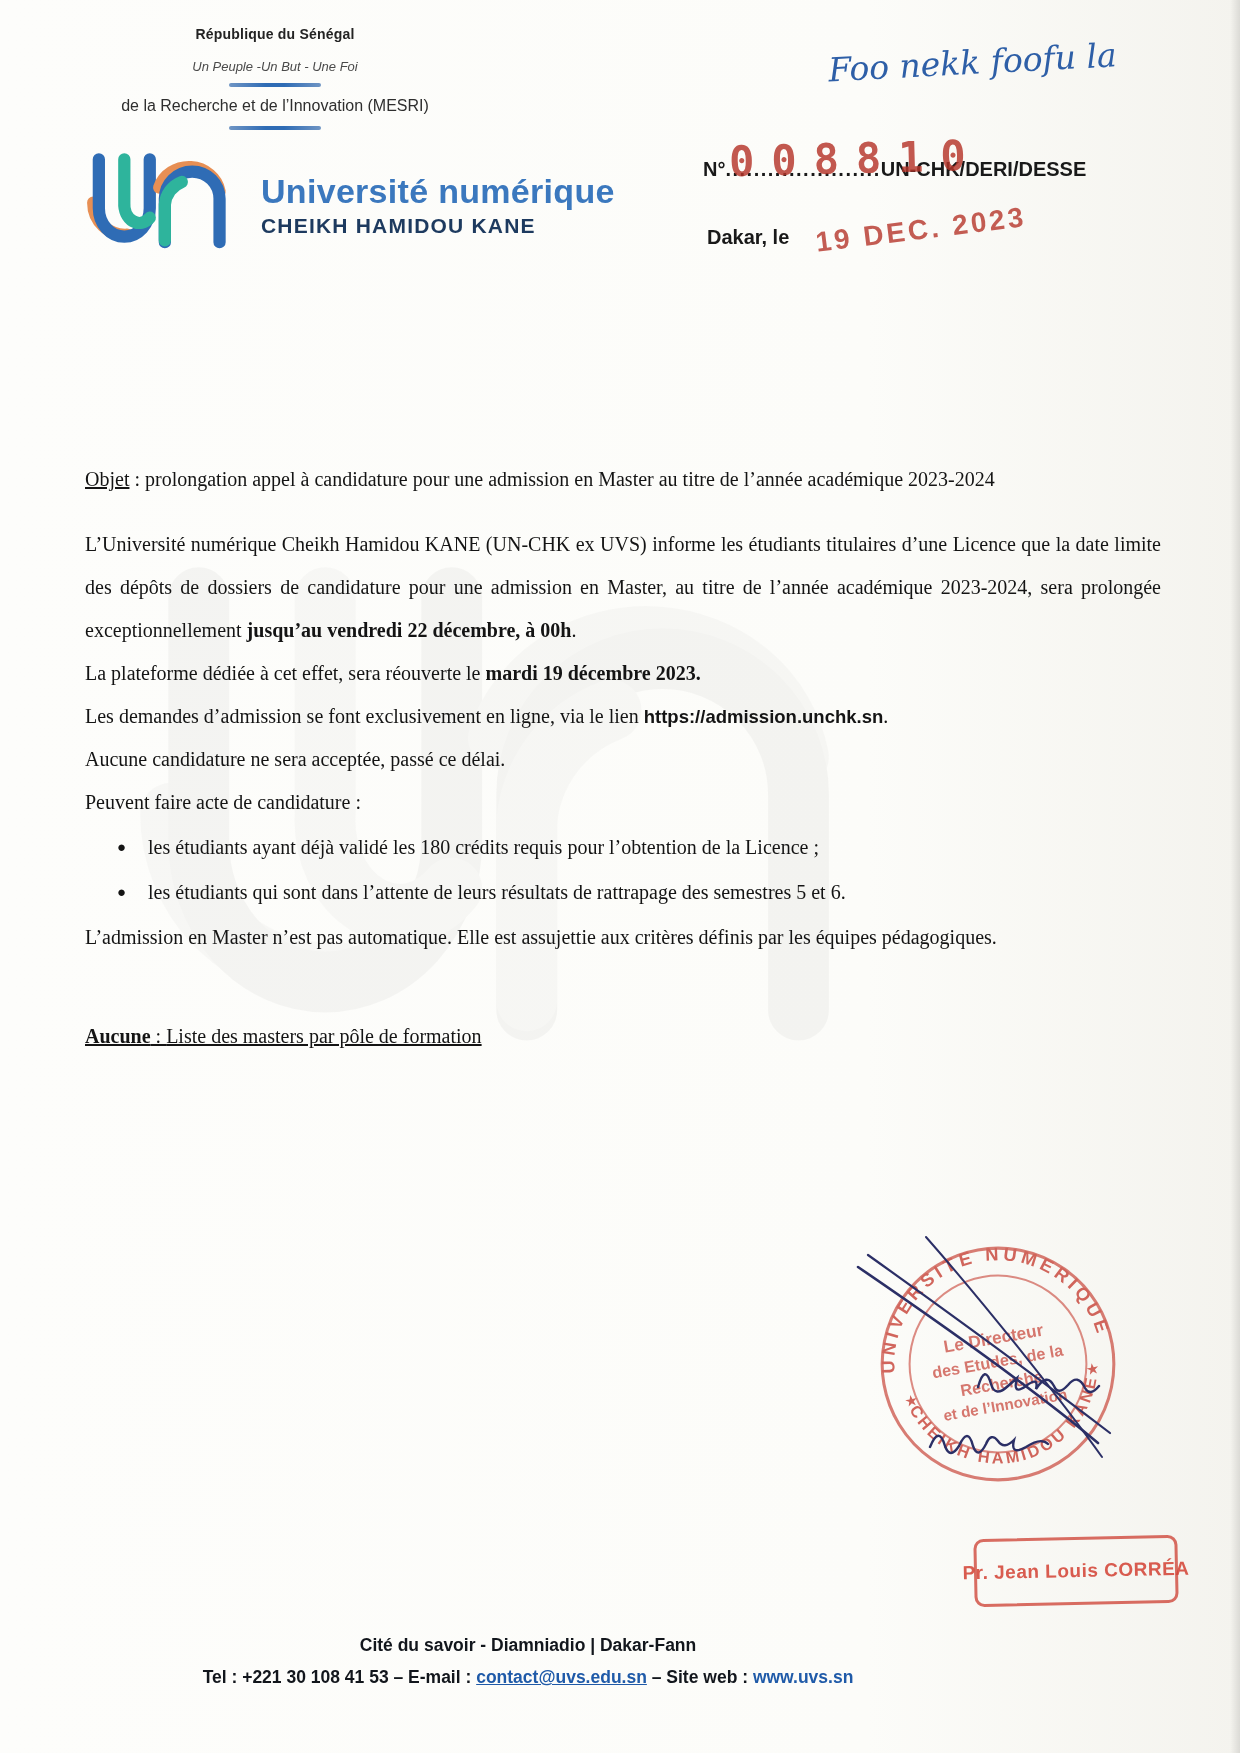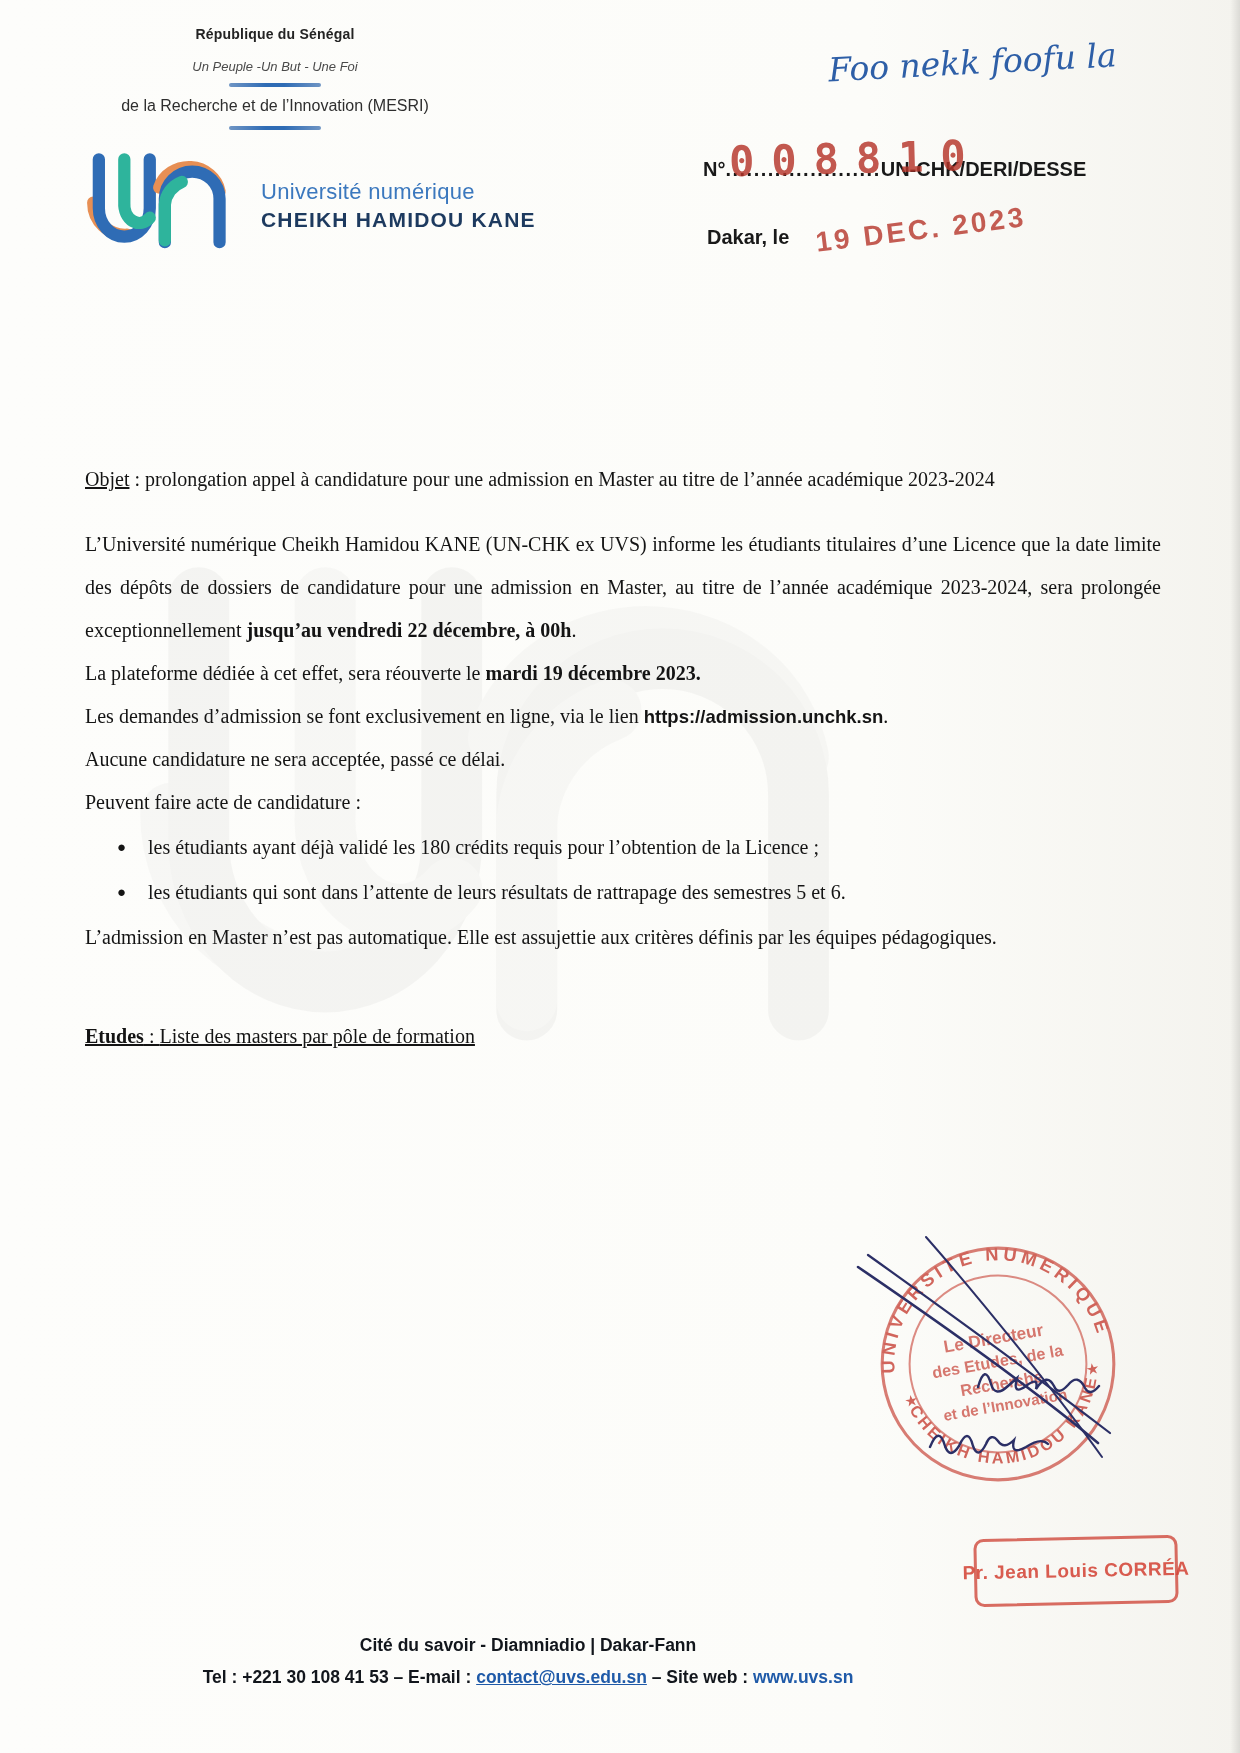--- a/index.html
+++ b/index.html
@@ -16,21 +16,21 @@
   .republic{font-size:14px;font-weight:bold;color:#232323;letter-spacing:.2px;}
   .motto{font-size:13px;font-style:italic;color:#4a4a4a;margin-top:17px;}
   .divider{width:92px;height:4px;margin:9px auto 8px auto;border-radius:3px;
            background:linear-gradient(90deg,#6f95c4,#2f6cb5 40%,#2f6cb5 60%,#6f95c4);}
   .ministry{font-size:16px;color:#2e2e2e;line-height:1.4;}
 
   
   .logo-row{position:absolute;top:146px;left:80px;display:flex;align-items:center;}
   .logo-glyph{width:165px;height:118px;}
   .logo-text{margin-left:16px;font-family:"Liberation Sans", sans-serif;}
-  .logo-line1{font-size:22px;color:#3b78be;letter-spacing:.3px;}
+  .logo-line1{font-size:34px;color:#3b78be;letter-spacing:.3px;font-weight:bold;}
   .logo-line2{font-size:21px;font-weight:bold;color:#1d3a5f;letter-spacing:1.2px;margin-top:3px;}
 
   
   .handwriting{position:absolute;top:40px;left:828px;width:400px;
                font-family:"DejaVu Serif", serif;font-style:italic;font-size:33px;
                color:#2e5fa7;transform:rotate(-3deg);white-space:nowrap;}
 
   
   .ref-line{position:absolute;top:158px;left:703px;font-family:"Liberation Sans", sans-serif;
             font-weight:bold;font-size:20px;color:#191919;white-space:nowrap;}
@@ -159,21 +159,21 @@
           <span>les étudiants ayant déjà validé les 180 crédits requis pour l’obtention de la Licence ;</span>
         </li>
       <li>
           <span class="bullet-dot">●</span>
           <span>les étudiants qui sont dans l’attente de leurs résultats de rattrapage des semestres 5 et 6.</span>
         </li>
     </ul>
 
     <p>L’admission en Master n’est pas automatique. Elle est assujettie aux critères définis par les équipes pédagogiques.</p>
 
-    <p class="annexe"><span class="line"><span class="b">Etudes</span><span> : </span><span>Liste des masters par pôle de formation</span></span></p>
+    <p class="annexe"><span class="line"><span class="b">Aucune</span><span> : </span><span>Liste des masters par pôle de formation</span></span></p>
   </div>
 
   <div class="round-stamp">
     <svg viewBox="0 0 248 248" width="252" height="252">
       <defs>
         <path id="arcTop" d="M 22,124 A 102,102 0 0 1 226,124"></path>
         <path id="arcBottom" d="M 26,124 A 98,98 0 0 0 222,124"></path>
       </defs>
       <circle cx="124" cy="124" r="114" fill="none" stroke="#c8453a" stroke-width="3" opacity=".85"></circle>
       <circle cx="124" cy="124" r="87" fill="none" stroke="#c8453a" stroke-width="2" opacity=".75"></circle>

